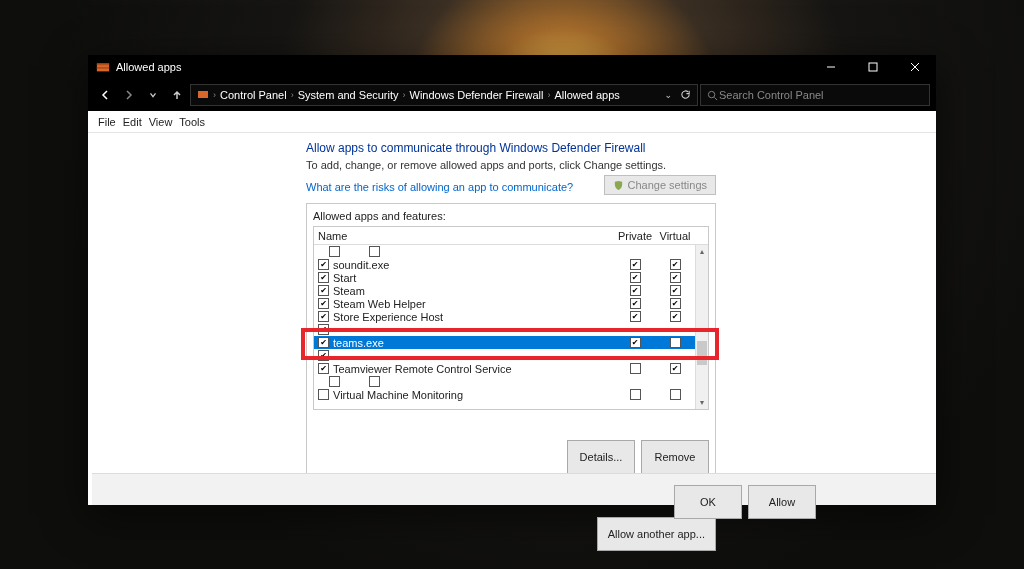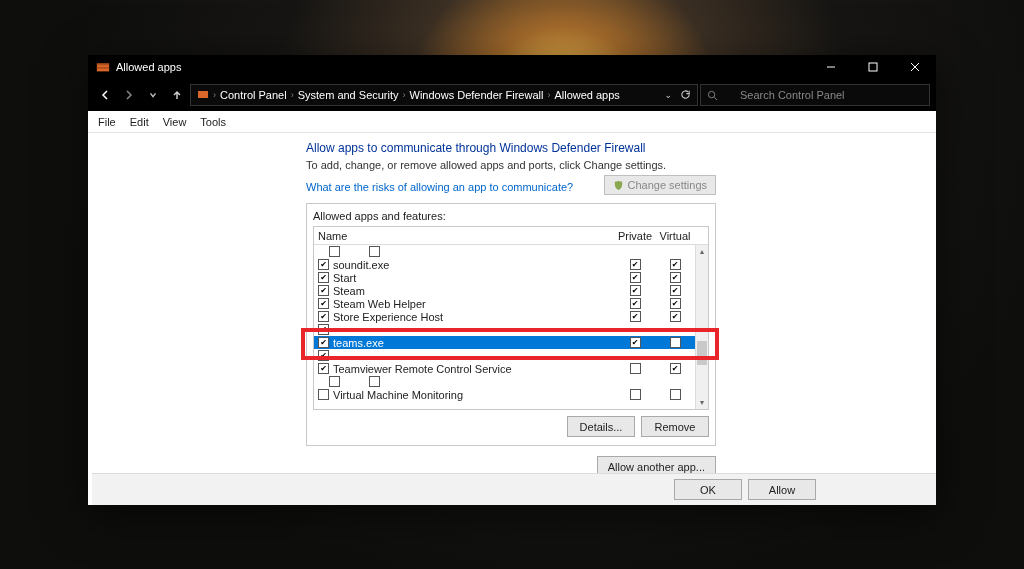--- a/index.html
+++ b/index.html
@@ -66,33 +66,33 @@
     overflow: hidden;
   }
   .breadcrumb .bc-item { color: #fff; white-space: nowrap; }
   .breadcrumb .chev { color: #888; font-size: 9px; }
   .breadcrumb .bc-drop { margin-left:auto; display:flex; gap:8px; align-items:center; }
   .searchbox {
     width: 230px; height: 22px;
     border: 1px solid #333;
     background: #0a0a0a;
     display: flex; align-items: center;
-    padding: 0 6px; gap: 22px;
+    padding: 0 6px; gap: 1px;
     color: #888;
   }
   .searchbox svg { width: 11px; height: 11px; }
 
   
   .menubar {
     height: 22px;
     background: #fff;
     border-bottom: 1px solid #e5e5e5;
     display: flex;
     align-items: center;
-    gap: 14px;
+    gap: 7px;
     padding: 0 10px;
     font-size: 11px;
     color: #222;
   }
 
   
   .content {
     position: absolute;
     left: 0; right: 0; top: 78px; bottom: 32px;
     background: #fff;
@@ -202,29 +202,30 @@
   .scrollbar .track { flex:1; position:relative;}
   .scrollbar .thumb { position:absolute; left:1px; right:1px; top:60%; height:24px; background:#c9c9c9;}
 
   .row-buttons {
     display: flex;
     justify-content: flex-end;
     gap: 6px;
     margin-top: 6px;
   }
   .btn {
-    height: 21px;
+    height: 34px;
     min-width: 68px;
     padding: 0 10px;
     font-size: 11px;
     background: #e8e8e8;
     border: 1px solid #a9a9a9;
     color: #222;
     display:inline-flex;align-items:center;justify-content:center;
     cursor: default;
+    margin-top: 24px;
   }
 
   .allow-another {
     display: flex;
     justify-content: flex-end;
     margin-top: 10px;
   }
 
   
   .footer {

